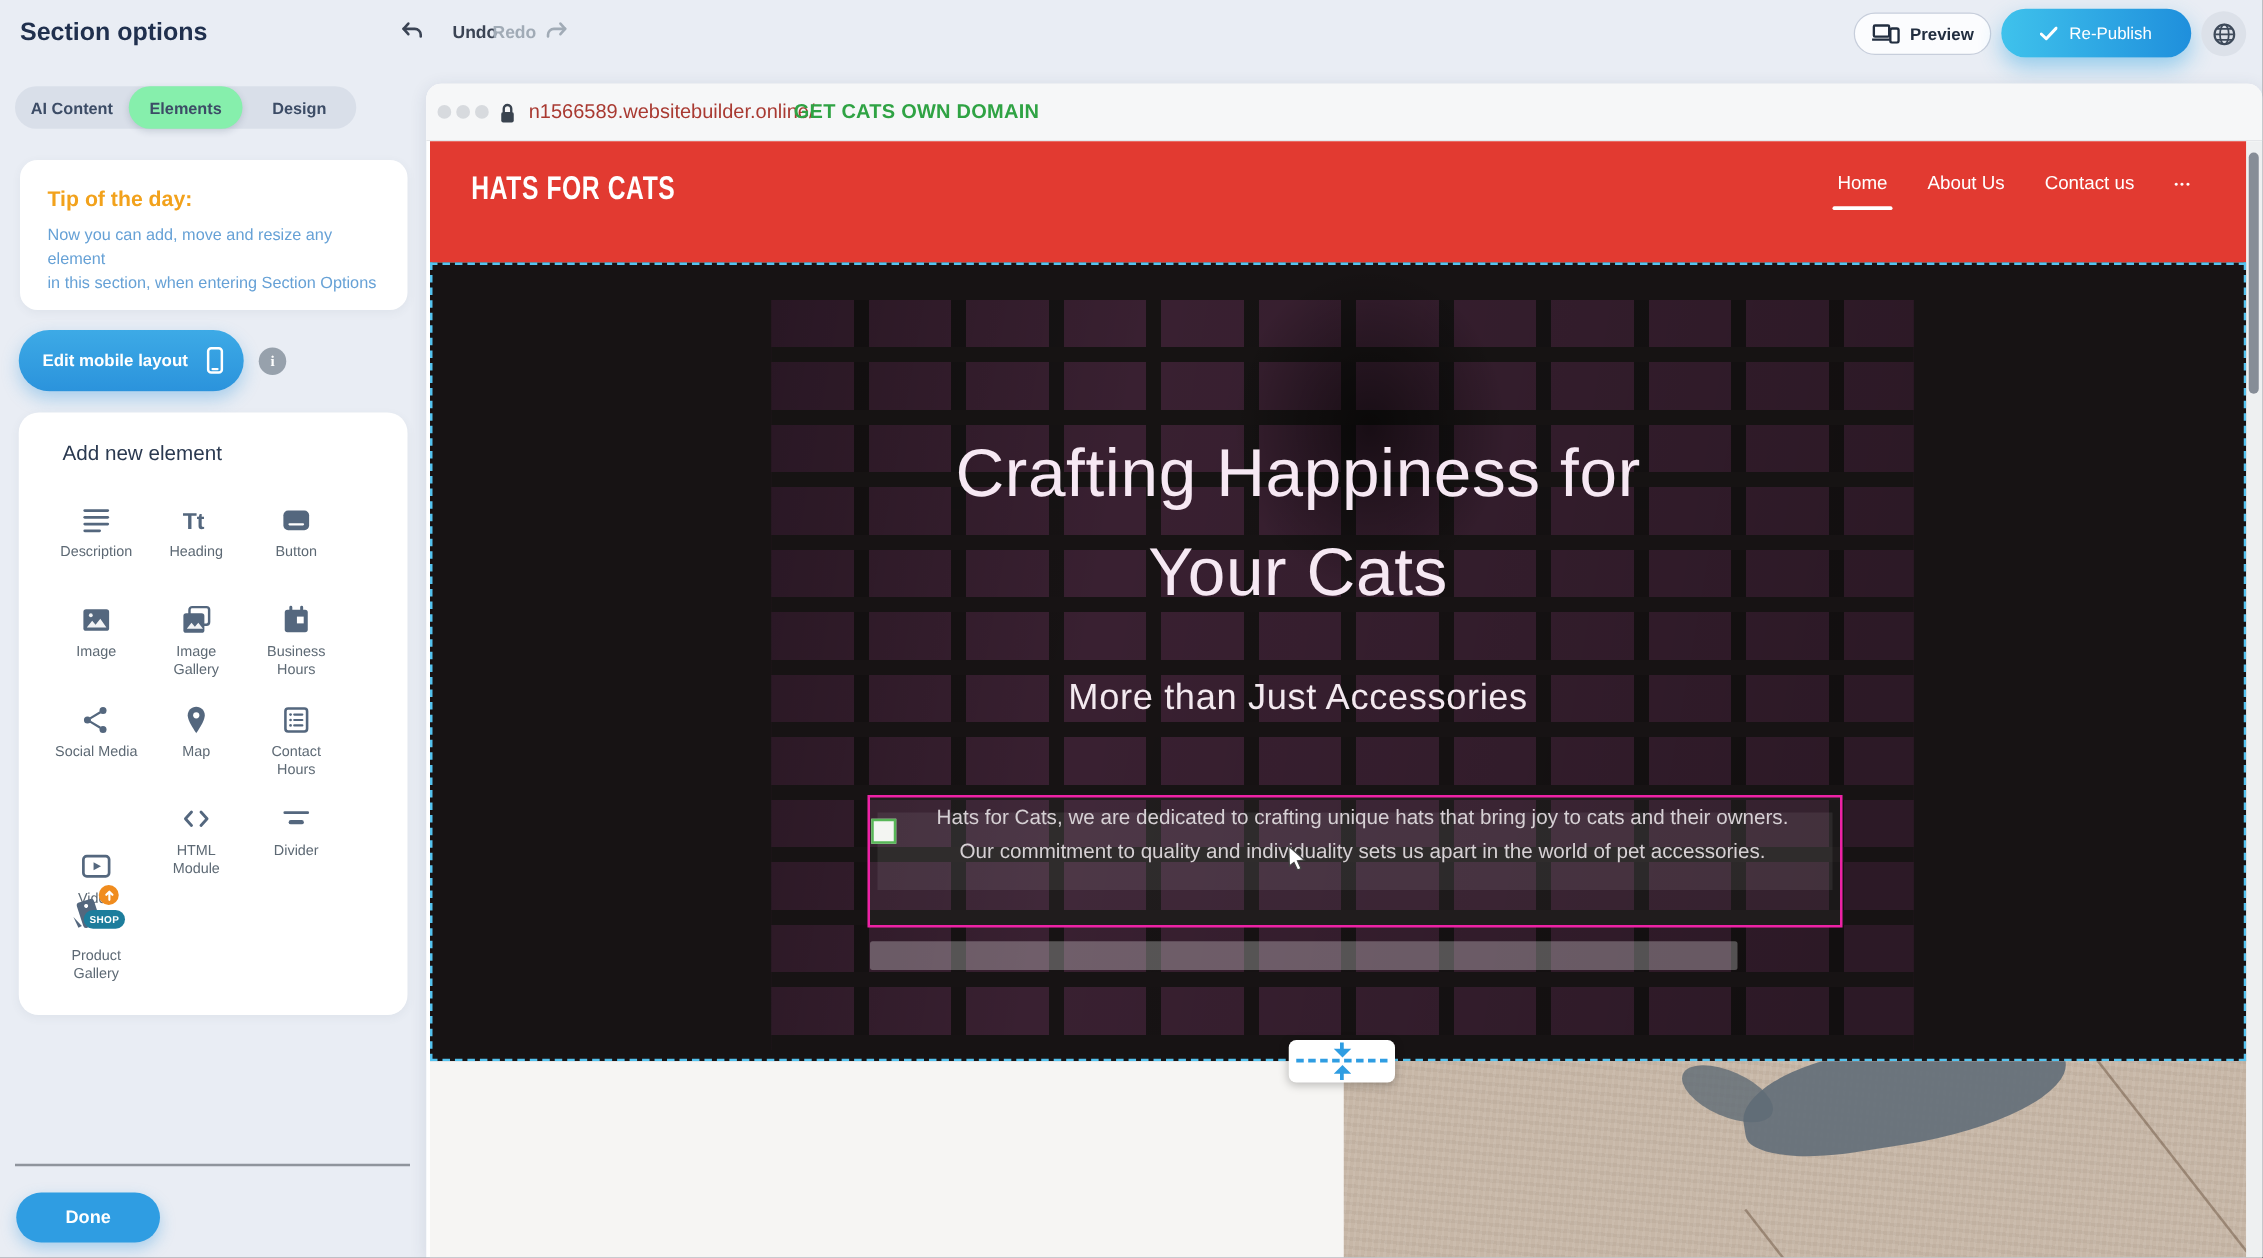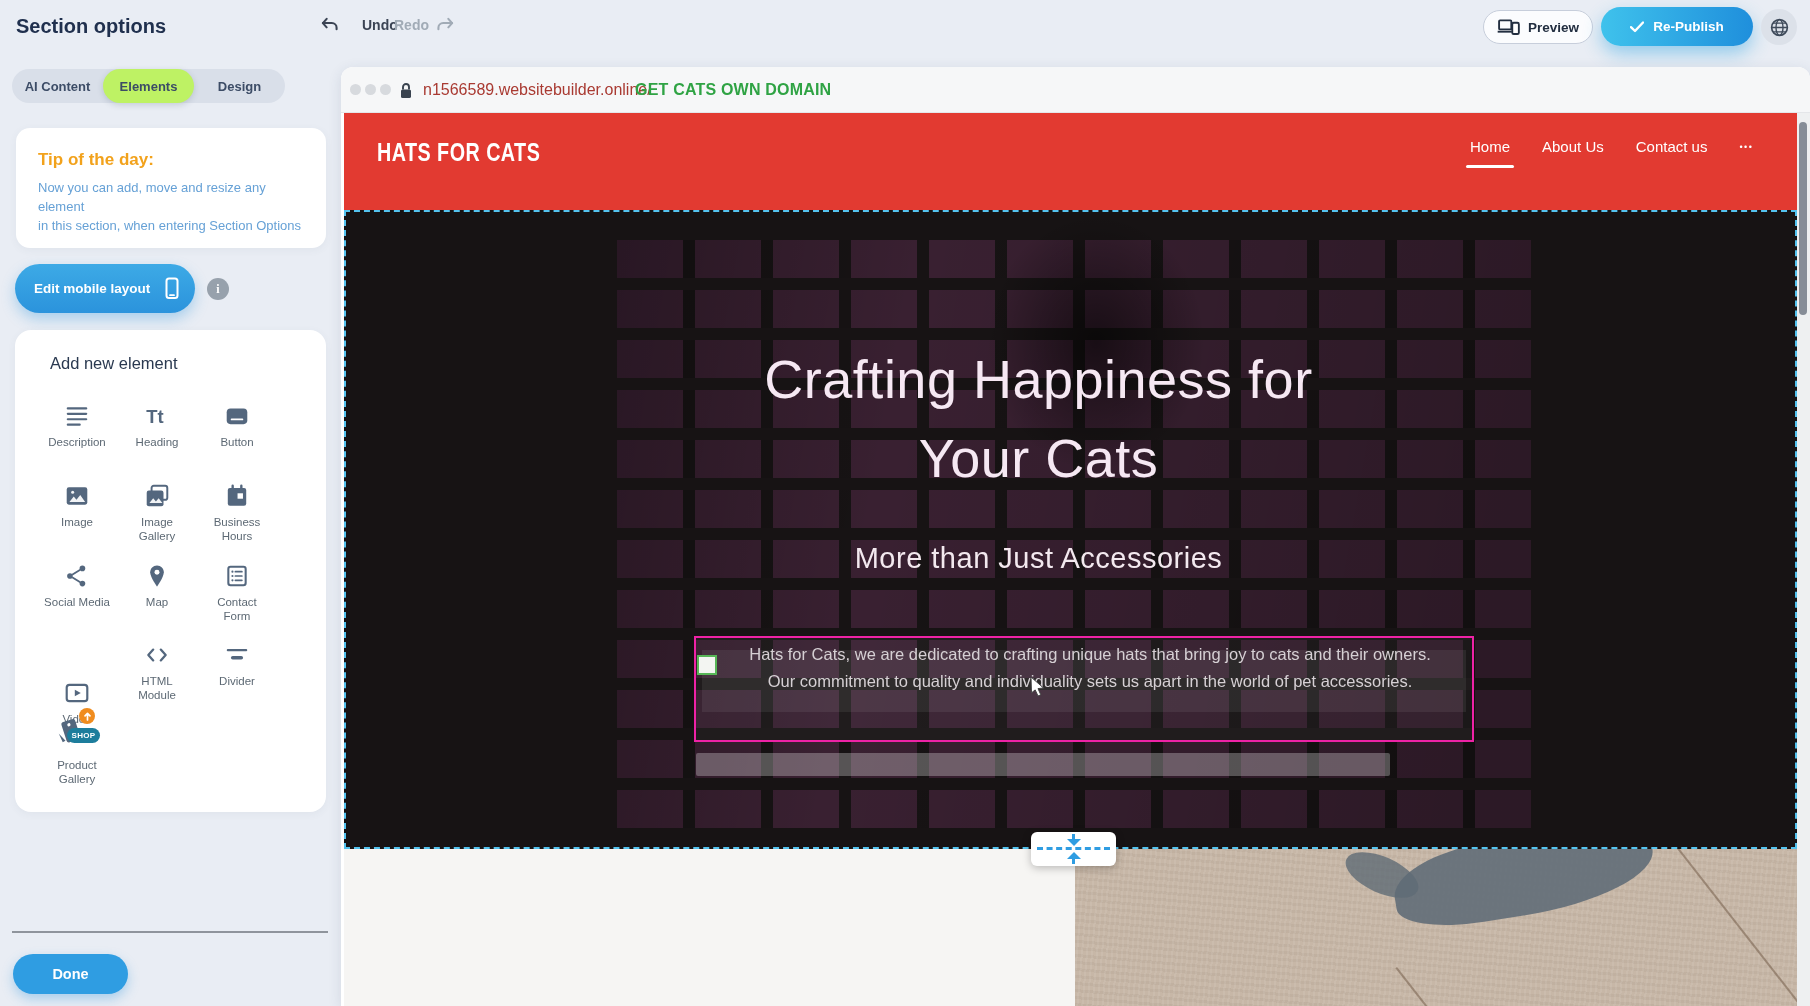--- a/index.html
+++ b/index.html
@@ -14,30 +14,30 @@
   .redo-group{left:394px;top:16px;display:flex;align-items:center;gap:7px;cursor:pointer;}
   .redo-group span{font-size:14px;font-weight:bold;color:#a1abb6;}
   .ic-stroke{fill:none;stroke-linecap:round;stroke-linejoin:round;}
   .preview-btn{left:1483px;top:10px;width:110px;height:34px;border-radius:18px;
      background:#fbfcfe;border:1.5px solid #c7cedb;display:flex;align-items:center;
      justify-content:center;gap:8px;box-sizing:border-box;cursor:pointer;}
   .preview-btn span{font-size:13.5px;font-weight:bold;color:#222e40;}
   .republish-btn{left:1601px;top:7px;width:152px;height:39px;border-radius:20px;
      background:linear-gradient(90deg,#3fc2ec,#1f8fdc);display:flex;align-items:center;
      justify-content:center;gap:9px;cursor:pointer;box-shadow:0 8px 18px rgba(46,163,226,.45);}
-  .republish-btn span{font-size:13.5px;font-weight:bold;color:#fff;}
+  .republish-btn span{font-size:13.5px;font-weight:normal;color:#fff;}
   .globe-btn{left:1761px;top:9px;width:36px;height:36px;border-radius:50%;
      background:#dce1e9;display:flex;align-items:center;justify-content:center;cursor:pointer;}
 
   
   .tabbar{left:12px;top:69px;width:273px;height:34px;border-radius:17px;background:#d9dfe9;
      display:flex;}
   .tab{flex:1;display:flex;align-items:center;justify-content:center;font-size:13px;
      font-weight:600;color:#3c4c66;border-radius:17px;cursor:pointer;}
-  .tab.active{background:#bef264;box-shadow:0 2px 6px rgba(40,60,90,.18);}
+  .tab.active{background:#86efac;box-shadow:0 2px 6px rgba(40,60,90,.18);}
   .tip-card{left:16px;top:128px;width:310px;height:120px;background:#fff;border-radius:14px;
      box-shadow:0 2px 8px rgba(60,80,110,.06);}
   .tip-title{left:38px;top:132px;font-size:17px;font-weight:bold;color:#f2a21c;padding:18px 0 0 0;}
   .tip-body{left:38px;top:178px;width:268px;font-size:13px;color:#66a1d6;line-height:19px;white-space:pre-line;}
   .edit-mobile-btn{left:15px;top:264px;width:180px;height:49px;border-radius:25px;
      background:linear-gradient(180deg,#3daae6,#2b93dc);display:flex;align-items:center;
      justify-content:space-between;padding:0 16px 0 19px;box-sizing:border-box;cursor:pointer;
      box-shadow:0 6px 14px rgba(45,150,220,.35);}
   .edit-mobile-btn span{font-size:13.5px;font-weight:bold;color:#fff;}
   .info-btn{left:207px;top:278px;width:22px;height:22px;border-radius:50%;background:#97a1ac;
@@ -266,21 +266,21 @@
       <g stroke="#54677e" stroke-width="1.6" stroke-linecap="round">
         <path d="M10.5 8 h6 M10.5 12 h6 M10.5 16 h6"></path>
       </g>
       <g fill="#54677e">
         <circle cx="7.8" cy="8" r="1"></circle>
           <circle cx="7.8" cy="12" r="1"></circle>
           <circle cx="7.8" cy="16" r="1"></circle>
       </g>
     </svg>
     <div class="lbl">Contact
-Form</div>
+Hours</div>
   </div>
 
   <div class="abs el" style="left:37px;top:680px">
     <svg width="26" height="26" viewBox="0 0 24 24">
       <rect x="2.5" y="4.5" width="19" height="15" rx="2.5" fill="none" stroke="#54677e" stroke-width="2"></rect>
       <path d="M10 9 l5.5 3 -5.5 3 z" fill="#54677e"></path>
     </svg>
     <div class="lbl">Video</div>
   </div>
   <div class="abs el" style="left:117px;top:642px">

